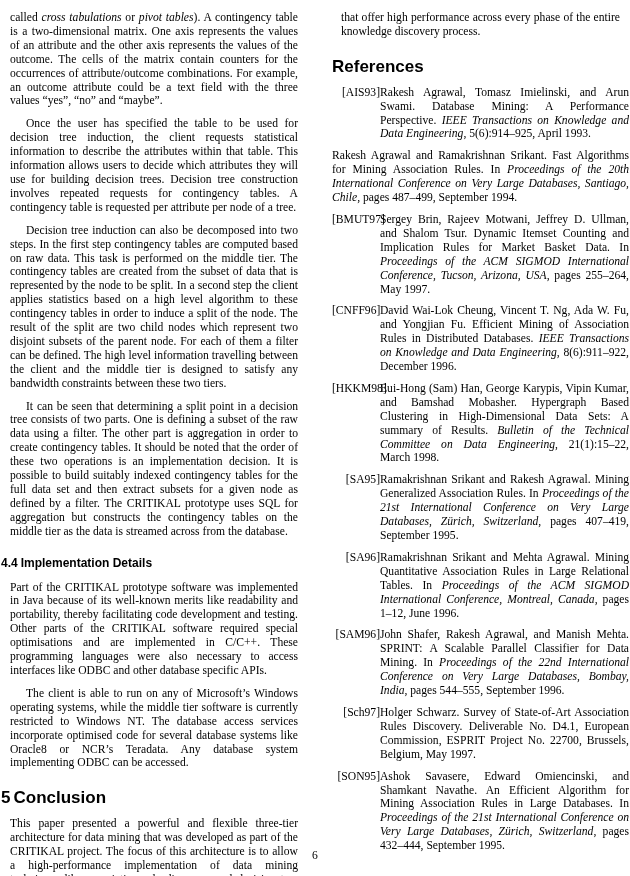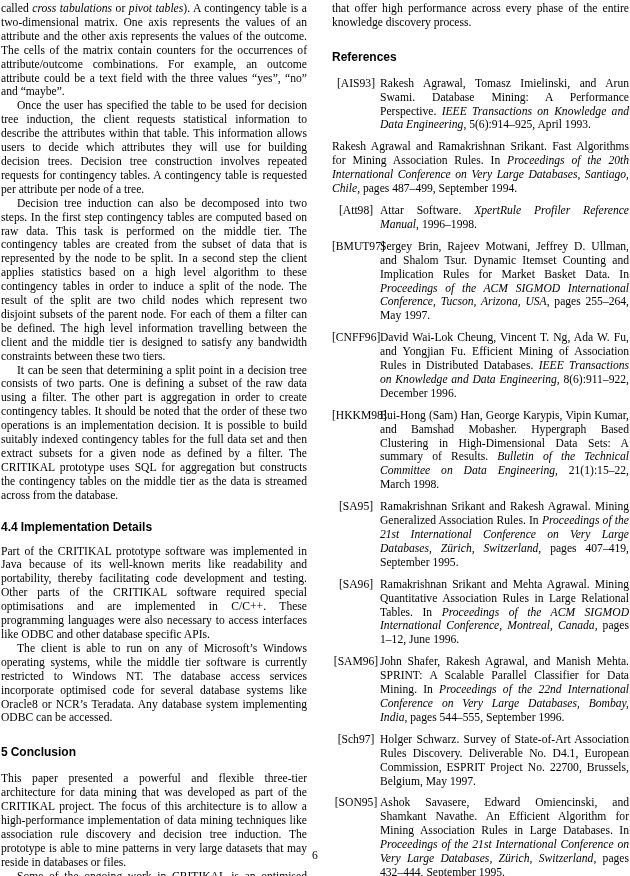--- a/index.html
+++ b/index.html
@@ -6,31 +6,31 @@
   body {
     width:630px; height:876px; position:relative; overflow:hidden;
     background:#ffffff; color:#000000;
     font-family:"Liberation Serif", serif;
     font-size:11.6px; line-height:13.9px;
     -webkit-hyphens:auto; hyphens:auto;
   }
   .col { position:absolute; top:2px; text-align:justify; }
   #left-col  { left:1px;   width:306px; }
   #right-col { left:332px; width:297px; }
-  p.para { margin:0; padding:0; }
+  p.para { margin:9px; padding:0; }
   p.para.indent { text-indent:16px; }
   .heading {
     font-family:"Liberation Sans", sans-serif; font-weight:bold;
     text-align:left; -webkit-hyphens:none; hyphens:none;
   }
   .heading.sub { font-size:12px;   margin:18px 0 10px 0; }
-  .heading.sec { font-size:12px;   margin:21px 0 12px 0; }
+  .heading.sec { font-size:17px;   margin:21px 0 12px 0; }
   .hnum { display:inline-block; margin-right:3px; }
   .ref-entry { display:flex; margin:0 0 8px 0; }
-  .ref-label { flex:none; width:48px; text-align:center; }
+  .ref-label { flex:none; width:48px; text-align:right; }
   .ref-text  { flex:1; text-align:justify; }
   i { font-style:italic; }
   #page-number {
     position:absolute; top:849px; left:0; width:100%;
     text-align:center; font-size:11.6px;
   }
 </style>
 </head>
 <body>
 
@@ -49,24 +49,20 @@
     </div>
   <div id="right-col" class="col">
       <p class="para"><span>that offer high performance across every phase of the entire knowledge discovery process.</span></p>
       <div class="heading sec"><span class="htitle">References</span></div>
       <div class="ref-entry">
         <span class="ref-label">[AIS93]</span>
         <div class="ref-text"><span>Rakesh Agrawal, Tomasz Imielinski, and Arun Swami. Database Mining: A Performance Perspective. </span><i>IEEE Transactions on Knowledge and Data Engineering</i><span>, 5(6):914–925, April 1993.</span></div>
       </div>
       <div class="ref-entry">
         <div class="ref-text"><span>Rakesh Agrawal and Ramakrishnan Srikant. Fast Algorithms for Mining Association Rules. In </span><i>Proceedings of the 20th International Conference on Very Large Databases, Santiago, Chile</i><span>, pages 487–499, September 1994.</span></div>
-      </div>
-      <div class="ref-entry">
-        <span class="ref-label">[Att98]</span>
-        <div class="ref-text"><span>Attar Software. </span><i>XpertRule Profiler Reference Manual</i><span>, 1996–1998.</span></div>
       </div>
       <div class="ref-entry">
         <span class="ref-label">[BMUT97]</span>
         <div class="ref-text"><span>Sergey Brin, Rajeev Motwani, Jeffrey D. Ullman, and Shalom Tsur. Dynamic Itemset Counting and Implication Rules for Market Basket Data. In </span><i>Proceedings of the ACM SIGMOD International Conference, Tucson, Arizona, USA</i><span>, pages 255–264, May 1997.</span></div>
       </div>
       <div class="ref-entry">
         <span class="ref-label">[CNFF96]</span>
         <div class="ref-text"><span>David Wai-Lok Cheung, Vincent T. Ng, Ada W. Fu, and Yongjian Fu. Efficient Mining of Association Rules in Distributed Databases. </span><i>IEEE Transactions on Knowledge and Data Engineering</i><span>, 8(6):911–922, December 1996.</span></div>
       </div>
       <div class="ref-entry">

